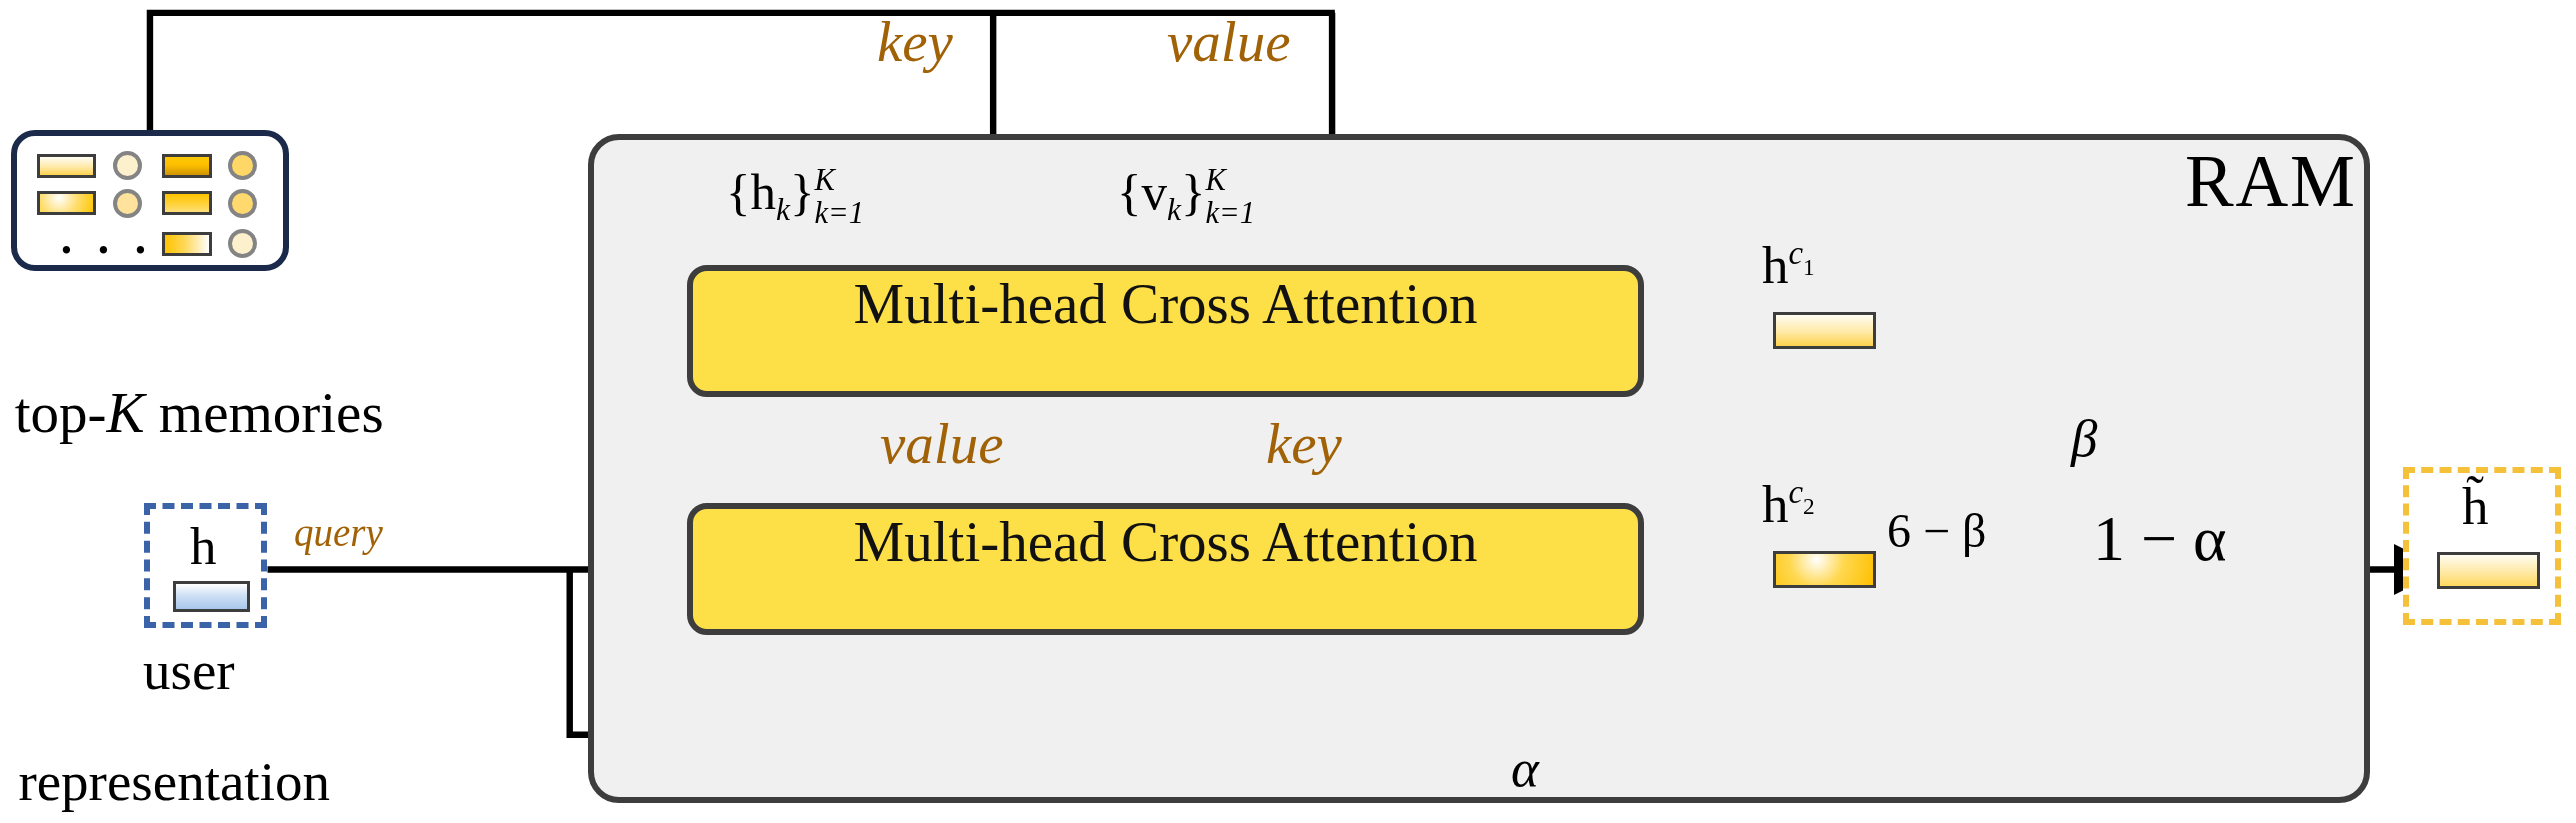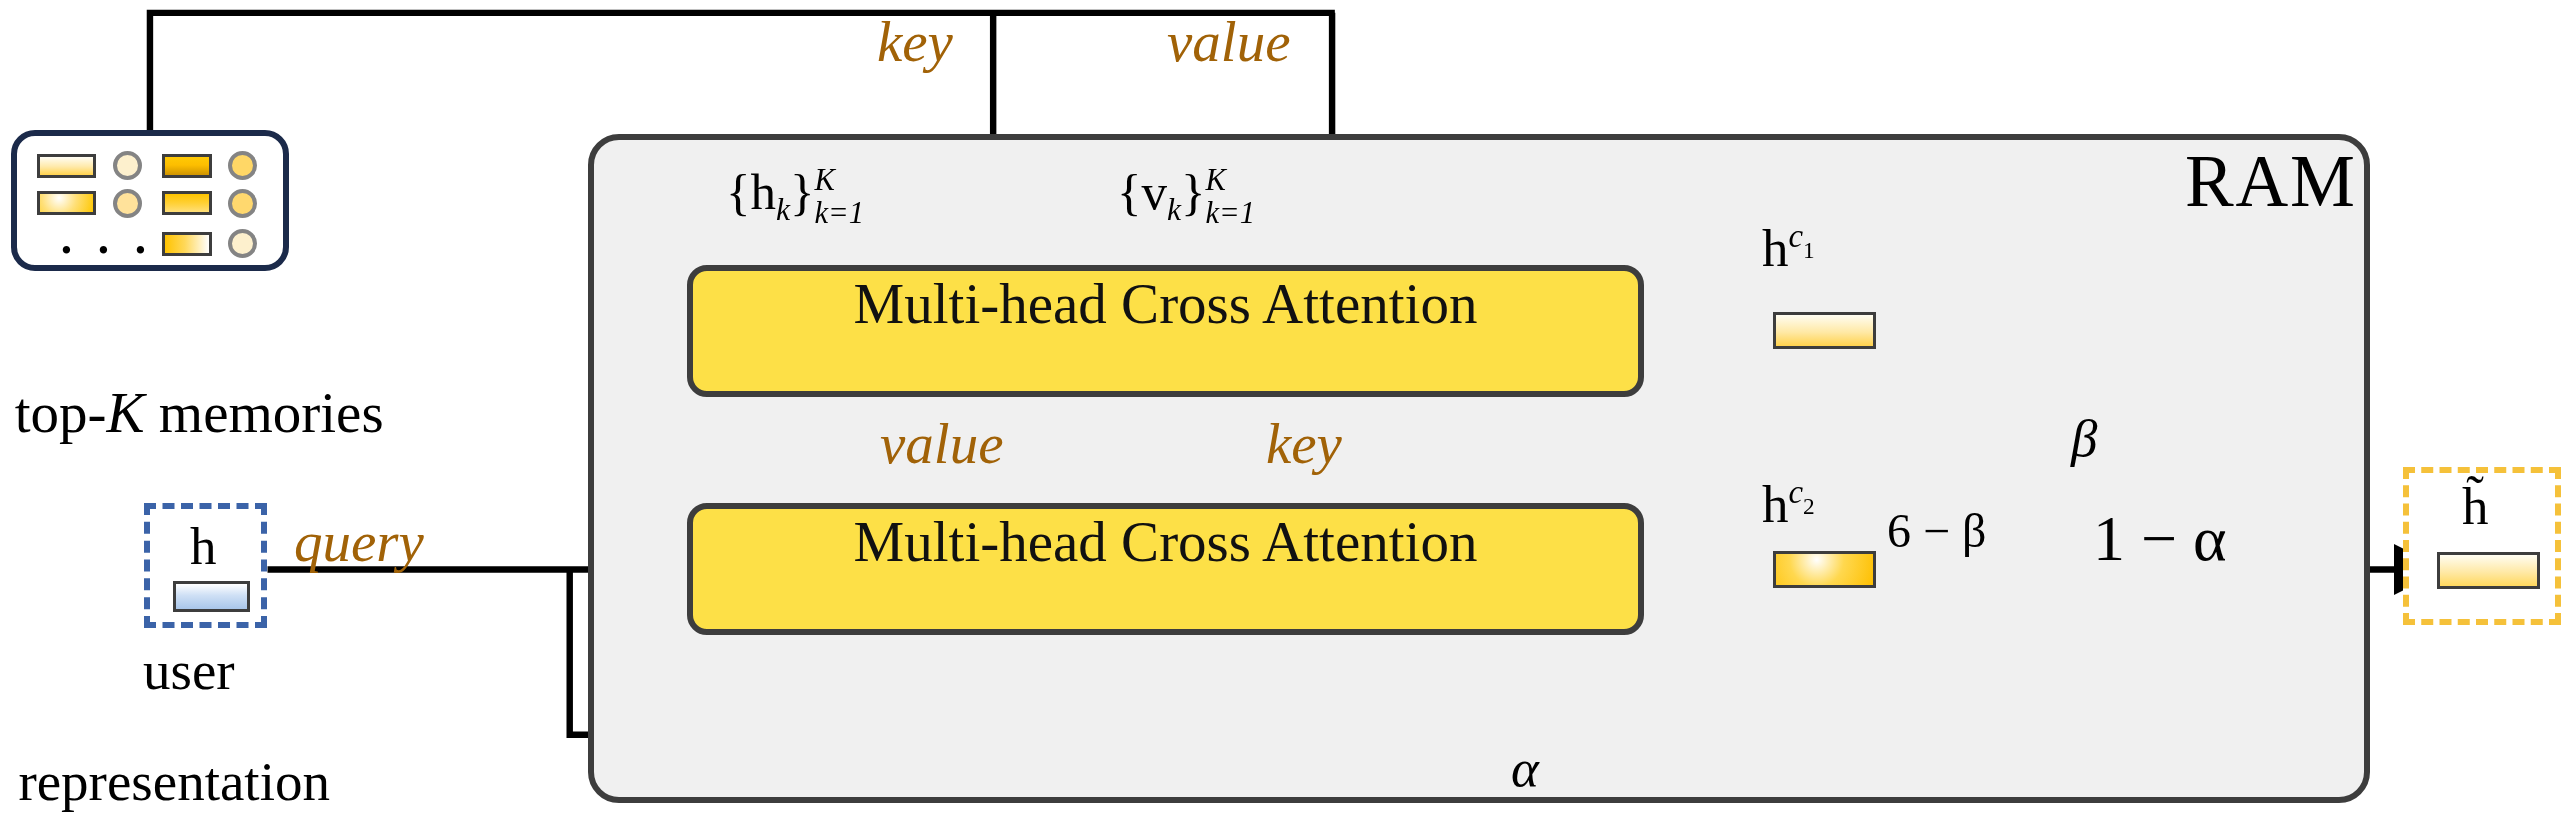--- a/index.html
+++ b/index.html
@@ -298,23 +298,23 @@
   <div class="lbl math" style="left:726px; top:165px; font-size:51px;">
     <span>{</span><span>h</span><span class="sub">k</span><span>}</span><span class="subsup"><span class="it">K</span><span class="it">k=1</span></span>
   </div>
   <div class="lbl math" style="left:1079px; top:165px; font-size:51px;margin-left:38px;">
     <span>{</span><span>v</span><span class="sub">k</span><span>}</span><span class="subsup"><span class="it">K</span><span class="it">k=1</span></span>
   </div>
 
   <div class="lbl lbl-red" style="left:880px; top:415px; font-size:57px;">value</div>
   <div class="lbl lbl-red" style="left:1266px; top:415px; font-size:57px;">key</div>
 
-  <div class="lbl lbl-red" style="left:294px; top:513px; font-size:57px;">query</div>
-
-  <div class="lbl math" style="left:1762px; top:220px; font-size:53px;">
+  <div class="lbl lbl-red" style="left:294px; top:513px; font-size:39px;">query</div>
+
+  <div class="lbl math" style="left:1762px; top:237px; font-size:53px;">
     <span>h</span><span class="sup">c</span><span class="supn" style="font-size:0.44em; vertical-align:7.3px;">1</span>
   </div>
   <div class="bar" style="left:1773px; top:312px; width:103px; height:37px;
               background:linear-gradient(to bottom,#fffdf2 0%,#ffe9a6 55%,#ffd24d 100%);"></div>
 
   <div class="lbl math" style="left:1762px; top:476px; font-size:53px;">
     <span>h</span><span class="sup">c</span><span class="supn" style="font-size:0.44em; vertical-align:7.3px;">2</span>
   </div>
   <div class="bar" style="left:1773px; top:551px; width:103px; height:37px;
               background:radial-gradient(circle at 42% 18%,#ffffff 0%,#ffd84f 44%,#febf00 100%);"></div>

